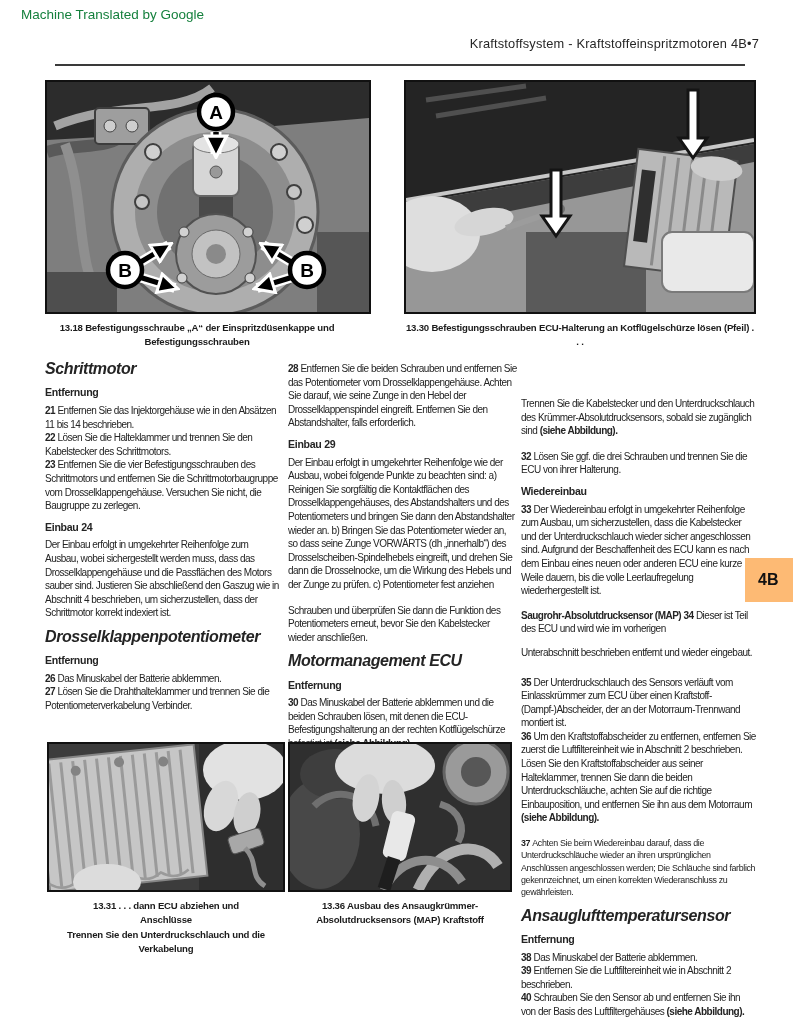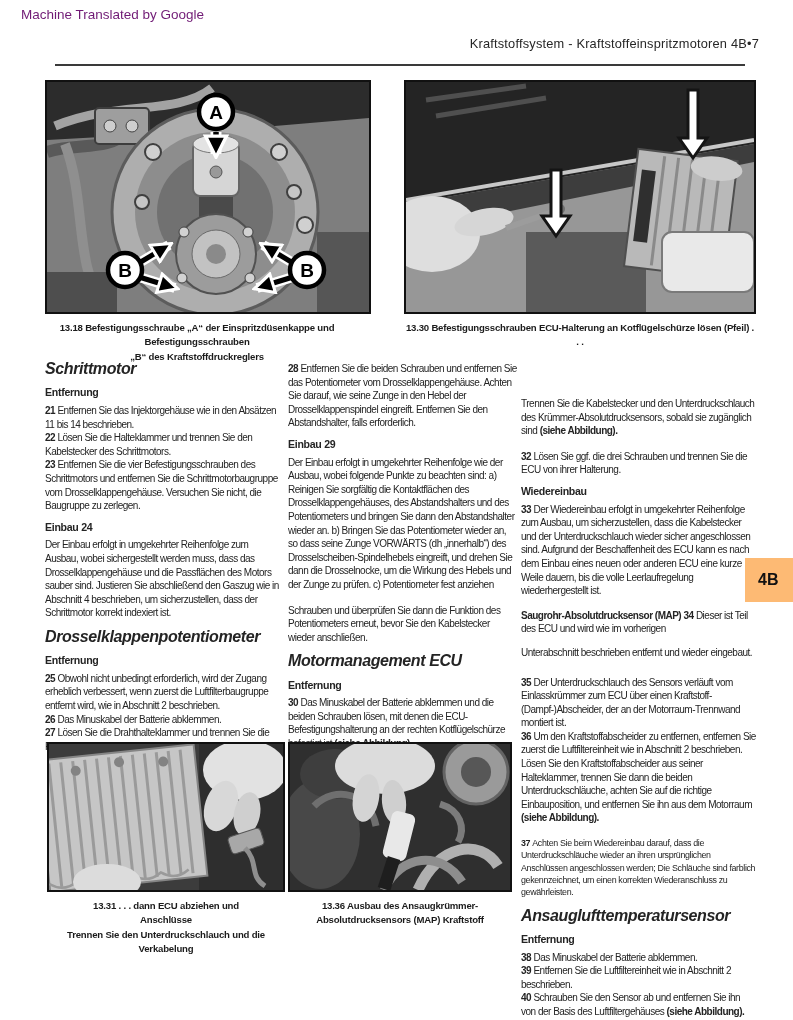--- a/index.html
+++ b/index.html
@@ -1,18 +1,18 @@
 <!DOCTYPE html>
 <html lang="de"><head>
 <meta charset="utf-8">
 <style>
   html,body{margin:0;padding:0;background:#e9e9e9;}
   .page{position:relative;width:793px;height:1020px;background:#ffffff;margin:0 auto;
         font-family:"Liberation Sans","DejaVu Sans",sans-serif;color:#1d1d1d;overflow:hidden;}
-  .watermark{position:absolute;left:21px;top:7px;font-size:13.5px;color:#701a75;letter-spacing:0;}
+  .watermark{position:absolute;left:21px;top:7px;font-size:13.5px;color:#15803d;letter-spacing:0;}
   .page-header{position:absolute;top:36px;right:34px;font-size:12.8px;color:#262626;letter-spacing:.2px;}
   .rule{position:absolute;left:55px;top:64px;width:690px;height:2px;background:#3a3a3a;}
   .fig{position:absolute;border:2px solid #111;box-sizing:border-box;background:#8a8a8a;overflow:hidden;}
   .fig svg{display:block;width:100%;height:100%;}
   .caption{position:absolute;font-size:9.6px;font-weight:bold;color:#1b1b1b;text-align:center;
            line-height:1.5;letter-spacing:-.2px;}
   .caption span{display:block;}
   .col{position:absolute;top:358px;font-size:10px;line-height:13.6px;letter-spacing:-.5px;color:#242424;}
   #col1{left:45px;width:237px;padding-top:2px;}
   #col2{left:288px;width:229px;padding-top:4px;}
@@ -128,37 +128,35 @@
         <path d="M282 8 L292 8 L292 56 L301 56 L287 76 L273 56 L282 56 Z" fill="#fff" stroke="#141414" stroke-width="3"></path>
       </g>
       <g>
         <path d="M145 88 L155 88 L155 134 L164 134 L150 154 L136 134 L145 134 Z" fill="#fff" stroke="#141414" stroke-width="3"></path>
       </g>
     </svg>
   </div>
 
   <div class="caption" style="left:34px;top:321px;width:326px;">
     <span>13.18 Befestigungsschraube „A“ der Einspritzdüsenkappe und Befestigungsschrauben</span>
-    <span>„B“ des Kraftstoffdruckreglers</span>
   </div>
   <div class="caption" style="left:404px;top:321px;width:352px;">
     <span>13.30 Befestigungsschrauben ECU-Halterung an Kotflügelschürze lösen (Pfeil) . . .</span>
   </div>
 
   <div class="col" id="col1">
       <div class="blk h1"><span>Schrittmotor</span></div>
       <div class="blk h2"><span>Entfernung</span></div>
       <p class="blk p"><span class="b">21 </span><span>Entfernen Sie das Injektorgehäuse wie in den Absätzen 11 bis 14 beschrieben.</span></p>
       <p class="blk p"><span class="b">22 </span><span>Lösen Sie die Halteklammer und trennen Sie den Kabelstecker des Schrittmotors.</span></p>
       <p class="blk p"><span class="b">23 </span><span>Entfernen Sie die vier Befestigungsschrauben des Schrittmotors und entfernen Sie die Schrittmotorbaugruppe vom Drosselklappengehäuse. Versuchen Sie nicht, die Baugruppe zu zerlegen.</span></p>
       <div class="blk h2"><span>Einbau 24</span></div>
       <p class="blk p"><span>Der Einbau erfolgt in umgekehrter Reihenfolge zum Ausbau, wobei sichergestellt werden muss, dass das Drosselklappengehäuse und die Passflächen des Motors sauber sind. Justieren Sie abschließend den Gaszug wie in Abschnitt 4 beschrieben, um sicherzustellen, dass der Schrittmotor korrekt indexiert ist.</span></p>
       <div class="blk h1"><span>Drosselklappenpotentiometer</span></div>
       <div class="blk h2"><span>Entfernung</span></div>
-      <p class="blk p"><span class="b">25 </span><span>Obwohl nicht unbedingt erforderlich, wird der Zugang erheblich verbessert, wenn zuerst die Luftfilterbaugruppe entfernt wird, wie in Abschnitt 2 beschrieben.</span></p>
       <p class="blk p"><span class="b">26 </span><span>Das Minuskabel der Batterie abklemmen.</span></p>
       <p class="blk p"><span class="b">27 </span><span>Lösen Sie die Drahthalteklammer und trennen Sie die Potentiometerverkabelung Verbinder.</span></p>
     </div>
   <div class="col" id="col2">
       <p class="blk p"><span class="b">28 </span><span>Entfernen Sie die beiden Schrauben und entfernen Sie das Potentiometer vom Drosselklappengehäuse. Achten Sie darauf, wie seine Zunge in den Hebel der Drosselklappenspindel eingreift. Entfernen Sie den Abstandshalter, falls erforderlich.</span></p>
       <div class="blk h2"><span>Einbau 29</span></div>
       <p class="blk p"><span>Der Einbau erfolgt in umgekehrter Reihenfolge wie der Ausbau, wobei folgende Punkte zu beachten sind: </span><span class="i">a) Reinigen Sie sorgfältig die Kontaktflächen des Drosselklappengehäuses, des Abstandshalters und des Potentiometers und bringen Sie dann den Abstandshalter wieder an. b) Bringen Sie das Potentiometer wieder an, so dass seine Zunge VORWÄRTS (dh „innerhalb“) des Drosselscheiben-Spindelhebels eingreift, und drehen Sie dann die Drosselnocke, um die Wirkung des Hebels und der Zunge zu prüfen. c) Potentiometer fest anziehen</span></p>
       <p class="blk p" style="margin-top: 12px;"><span class="i">Schrauben und überprüfen Sie dann die Funktion des Potentiometers erneut, bevor Sie den Kabelstecker wieder anschließen.</span></p>
       <div class="blk h1"><span>Motormanagement ECU</span></div>
       <div class="blk h2"><span>Entfernung</span></div>

